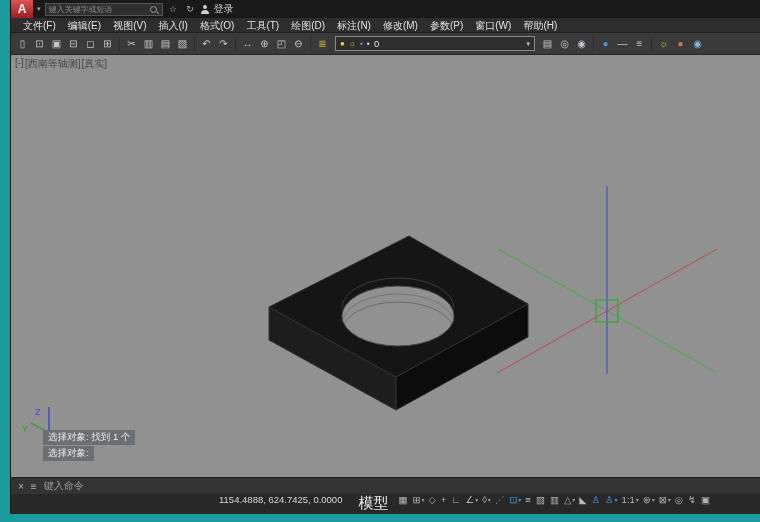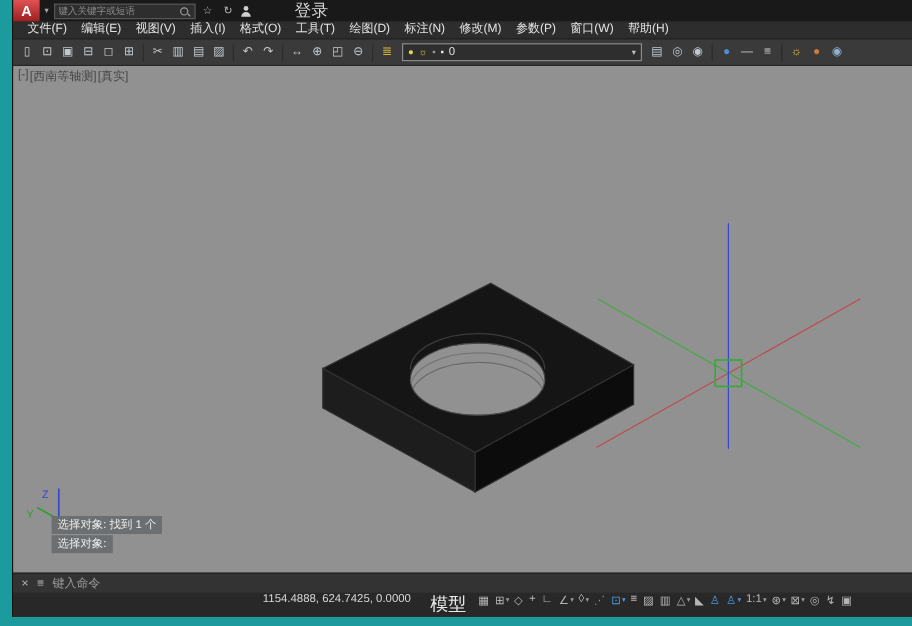--- a/index.html
+++ b/index.html
@@ -19,24 +19,24 @@
   .searchbox { width:118px; height:13px; background:#2e2e2e; border:1px solid #565656;
                display:flex; align-items:flex-end; padding:0 3px; gap:3px; }
   .searchbox .ph { flex:1; font-size:8px; color:#8b8b8b; white-space:nowrap; overflow:hidden; }
   .mag { width:9px; height:9px; position:relative; flex:0 0 auto; }
   .mag::before { content:""; position:absolute; left:0; top:0; width:5px; height:5px; border:1px solid #9b9b9b; border-radius:50%; }
   .mag::after { content:""; position:absolute; left:6px; top:6px; width:3px; height:1px; background:#9b9b9b; transform:rotate(45deg); }
   .tbar-icon { color:#b9b9b9; font-size:9px; width:13px; text-align:center; }
   .person { width:9px; height:9px; position:relative; }
   .person::before { content:""; position:absolute; left:2.5px; top:0; width:4px; height:4px; border-radius:50%; background:#cfcfcf; }
   .person::after  { content:""; position:absolute; left:0.5px; top:5px; width:8px; height:4px; border-radius:4px 4px 0 0; background:#cfcfcf; }
-  .signin { font-size:14px; color:#d8d8d8; padding-right:2px;margin-left:32px; }
-
-  
-  .menubar { height:15px; background:#2d2d2d; display:flex; align-items:flex-end; padding-left:6px;
+  .signin { font-size:10px; color:#d8d8d8; padding-right:2px; }
+
+  
+  .menubar { height:15px; background:#2d2d2d; display:flex; align-items:center; padding-left:6px;
              border-bottom:1px solid #1f1f1f; flex:0 0 auto; }
   .menu-item { font-size:10px; color:#e2e2e2; padding:0 6px; line-height:15px; white-space:nowrap; }
 
   
   .toolbar { height:22px; background:#3a3a3a; display:flex; align-items:center; padding:0 3px;
              border-bottom:1px solid #262626; flex:0 0 auto; }
   .ticon { width:17px; height:16px; font-size:10px; line-height:16px; text-align:center; color:#c2c8ce; font-style:normal; }
   .tsep { width:1px; height:14px; background:#2b2b2b; margin:0 3px; }
   .layer-combo { width:200px; height:15px; background:#2e2e2e; border:1px solid #8a8a8a;
                  display:flex; align-items:center; padding:0 4px; gap:4px; margin:0 4px; }

